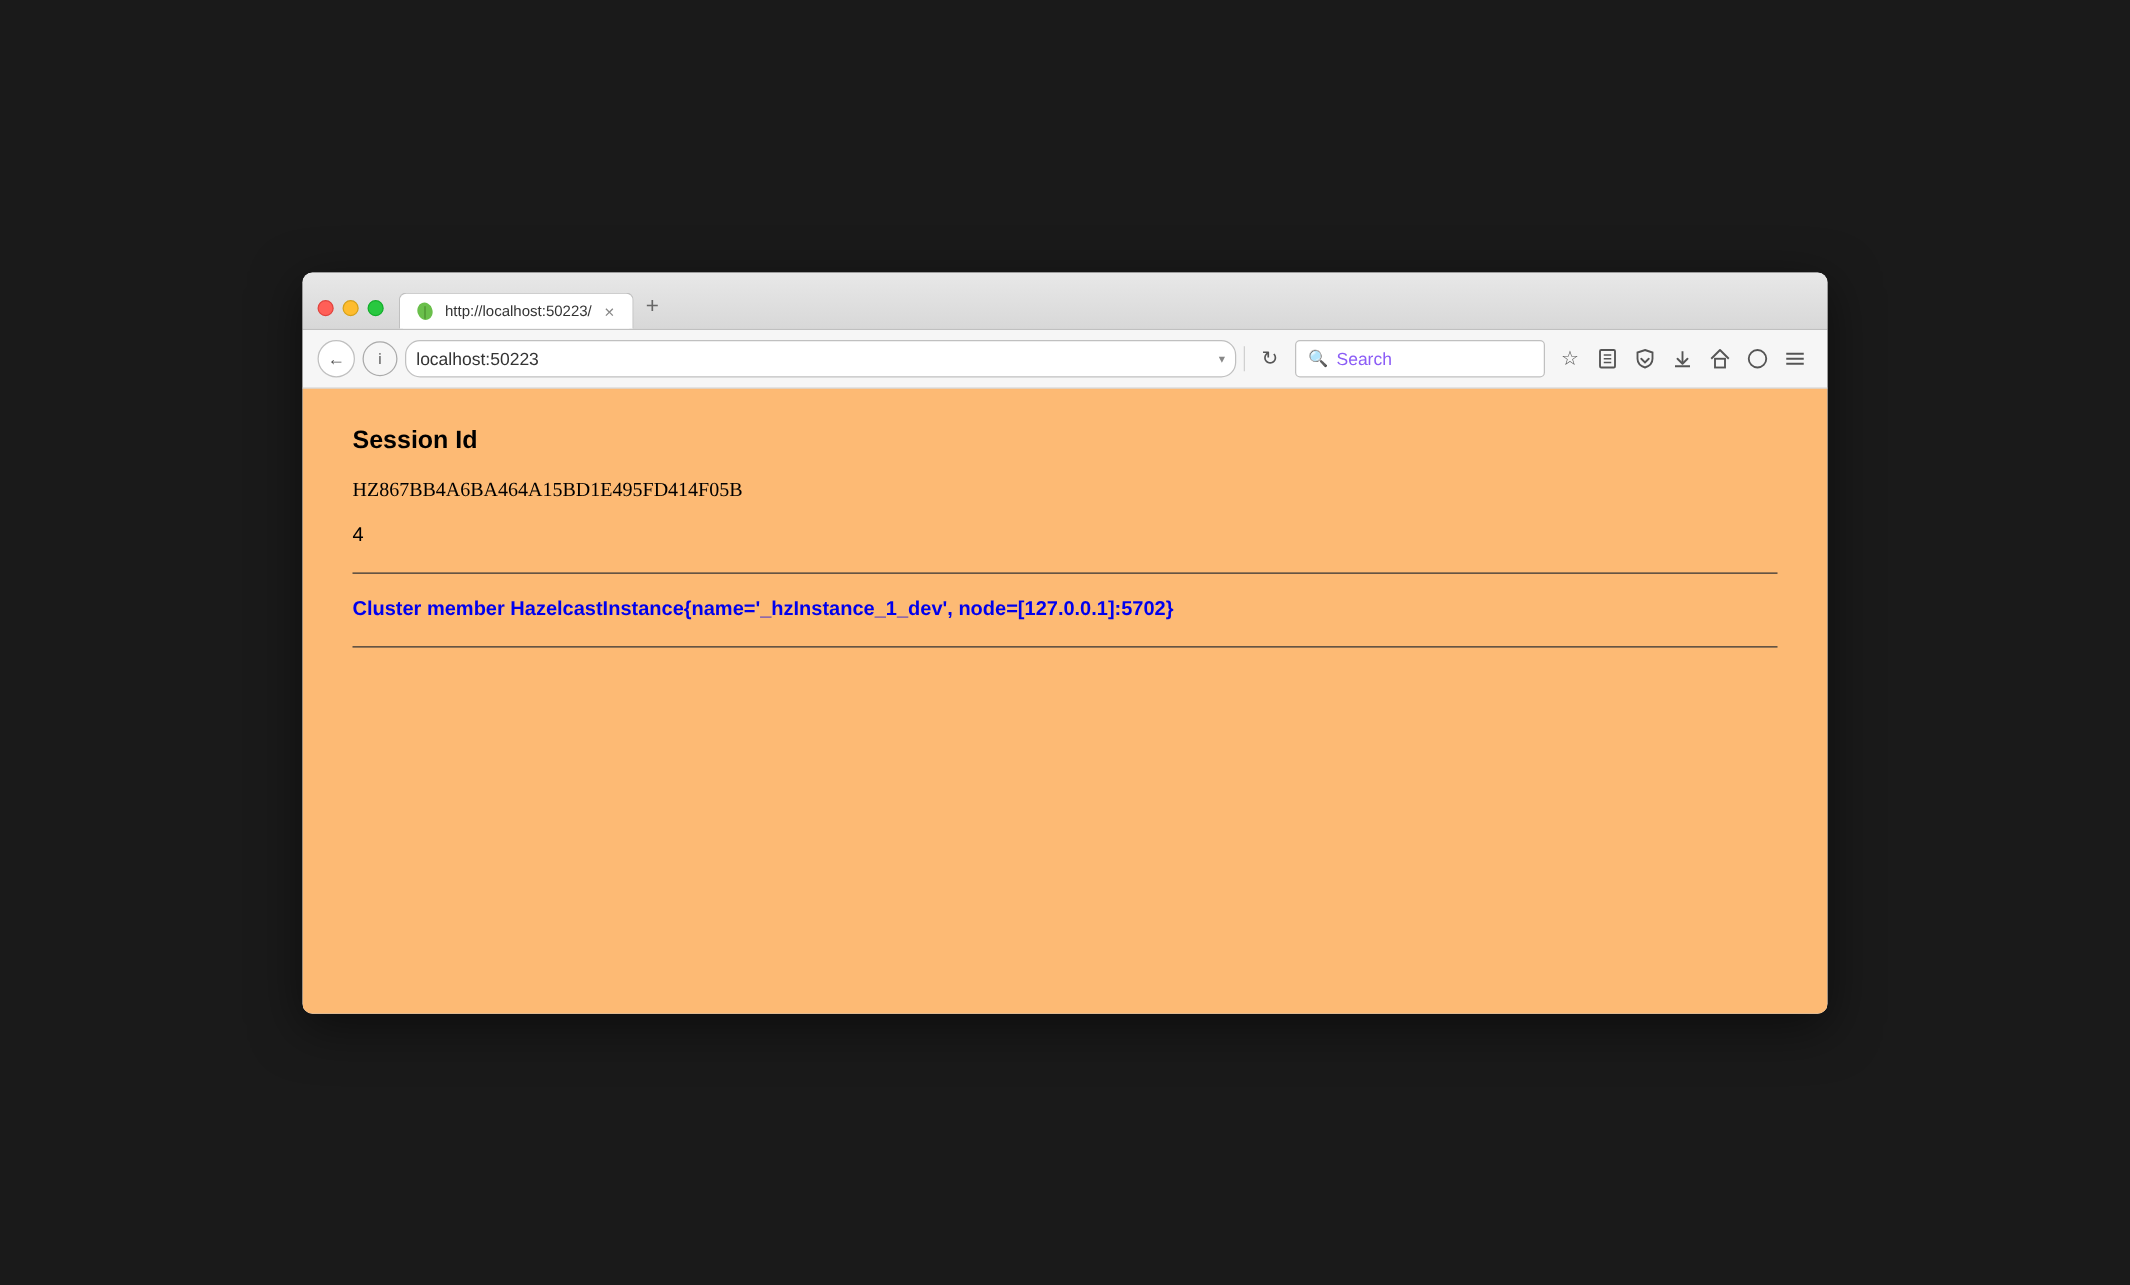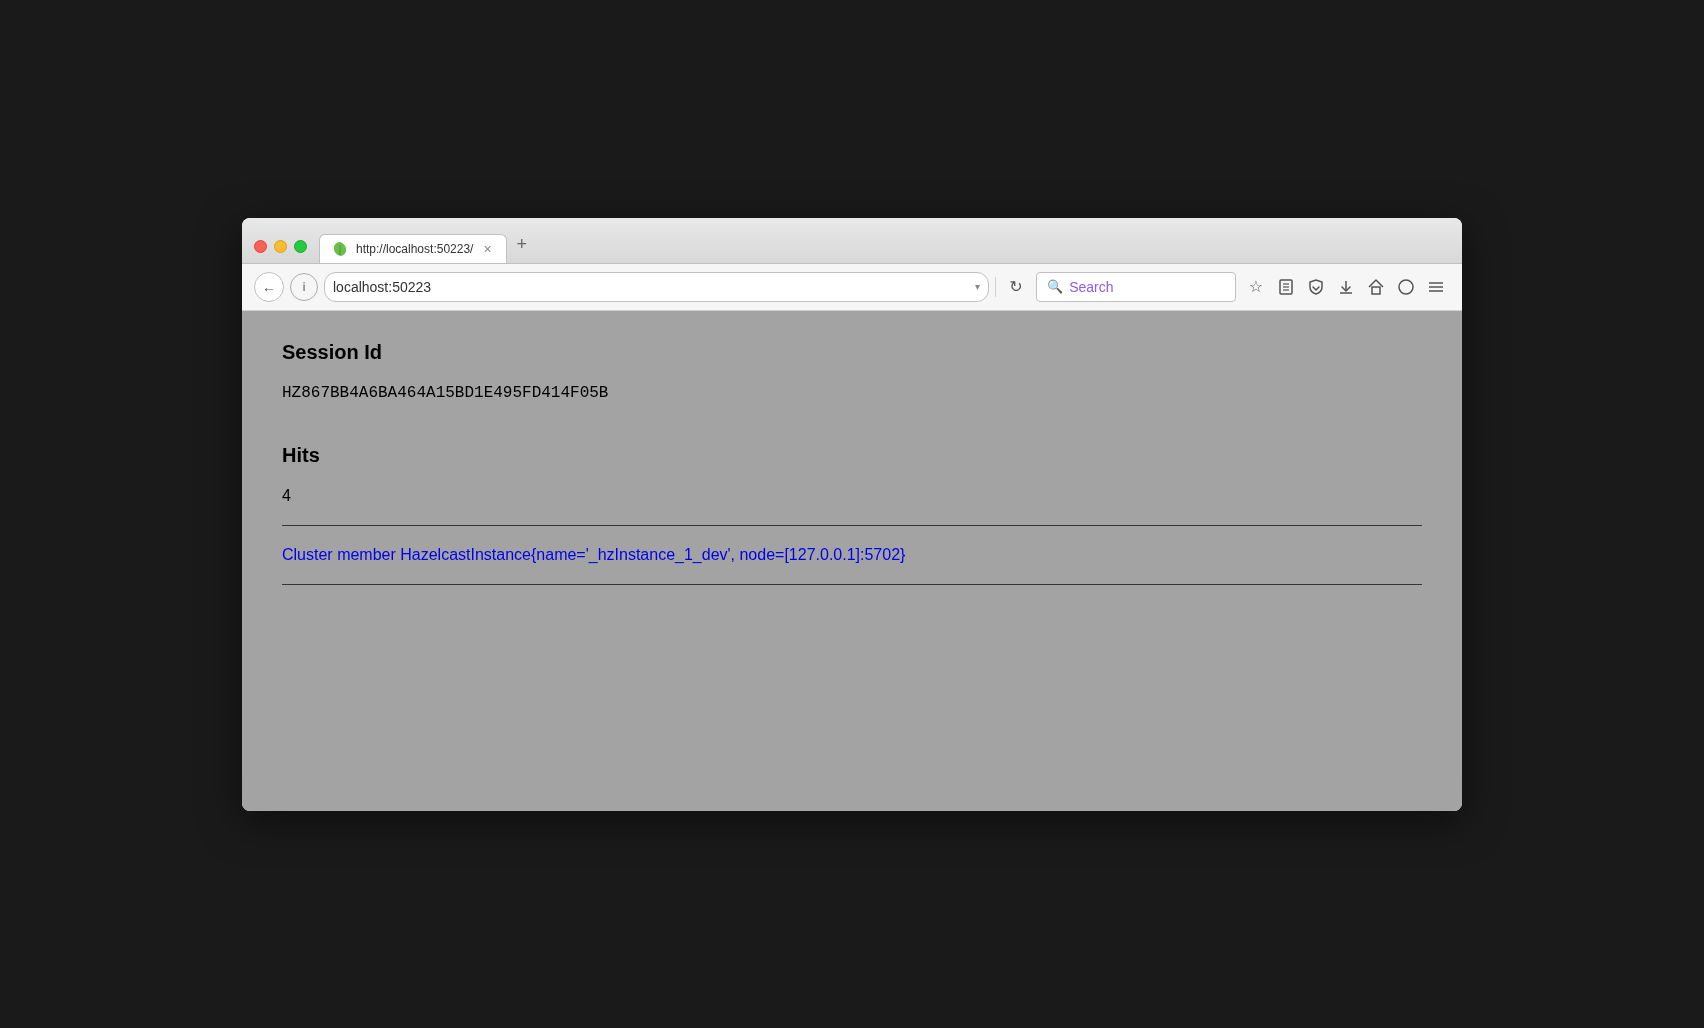--- a/index.html
+++ b/index.html
@@ -202,57 +202,58 @@
       display: flex;
       align-items: center;
       justify-content: center;
       cursor: pointer;
       color: #555;
       font-size: 16px;
     }
 
     
     .page-content {
-      background: #a3a3a3;
+      background: #fdba74;
       padding: 30px 40px;
       min-height: 500px;
     }
 
     .section-heading {
       font-size: 20px;
       font-weight: bold;
       color: #000;
       margin-bottom: 20px;
     }
 
     .session-id-value {
       font-size: 16px;
       color: #000;
-      margin-bottom: 42px;
-      font-family: Liberation Mono, monospace;
+      margin-bottom: 18px;
+      font-family: Liberation Serif, serif;
     }
 
     .hits-value {
       font-size: 16px;
       color: #000;
       margin-bottom: 20px;
     }
 
     .divider {
       border: none;
       border-top: 1px solid #333;
       margin: 20px 0;
     }
 
     .cluster-link {
       color: #0000EE;
       text-decoration: none;
       font-size: 16px;
       display: block;
       margin-bottom: 20px;
+      font-weight: bold;
     }
   </style>
 </head>
 <body>
 
 <div class="browser-window">
 
   <div class="title-bar">
     <div class="traffic-lights">
       <div class="traffic-light tl-close"></div>
@@ -341,21 +342,20 @@
           <line x1="2" y1="13" x2="16" y2="13" stroke="#555" stroke-width="1.5"></line>
         </svg>
       </div>
     </div>
   </div>
 
   <div class="page-content">
     <h2 class="section-heading">Session Id</h2>
     <p class="session-id-value">HZ867BB4A6BA464A15BD1E495FD414F05B</p>
 
-    <h2 class="section-heading">Hits</h2>
     <p class="hits-value">4</p>
 
     <hr class="divider">
 
     <a class="cluster-link" href="#">Cluster member HazelcastInstance{name='_hzInstance_1_dev', node=[127.0.0.1]:5702}</a>
 
     <hr class="divider">
   </div>
 </div>
 

